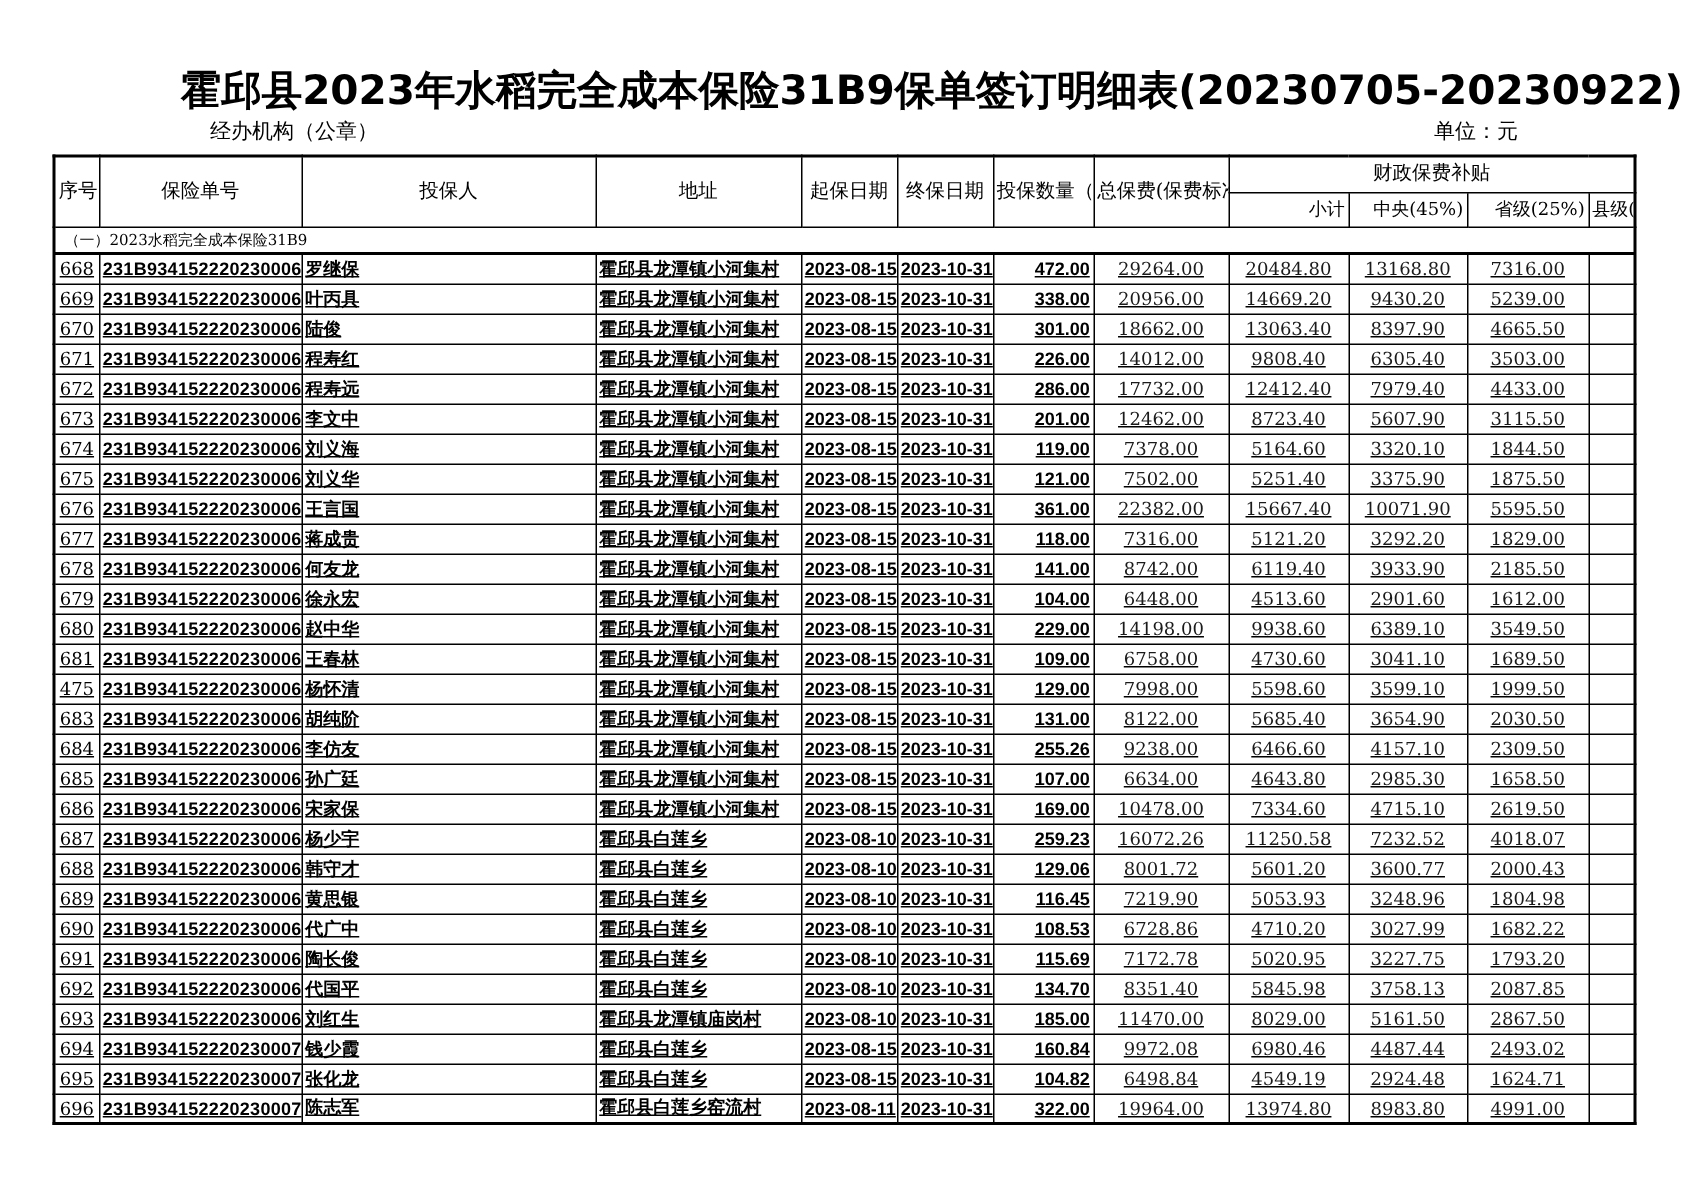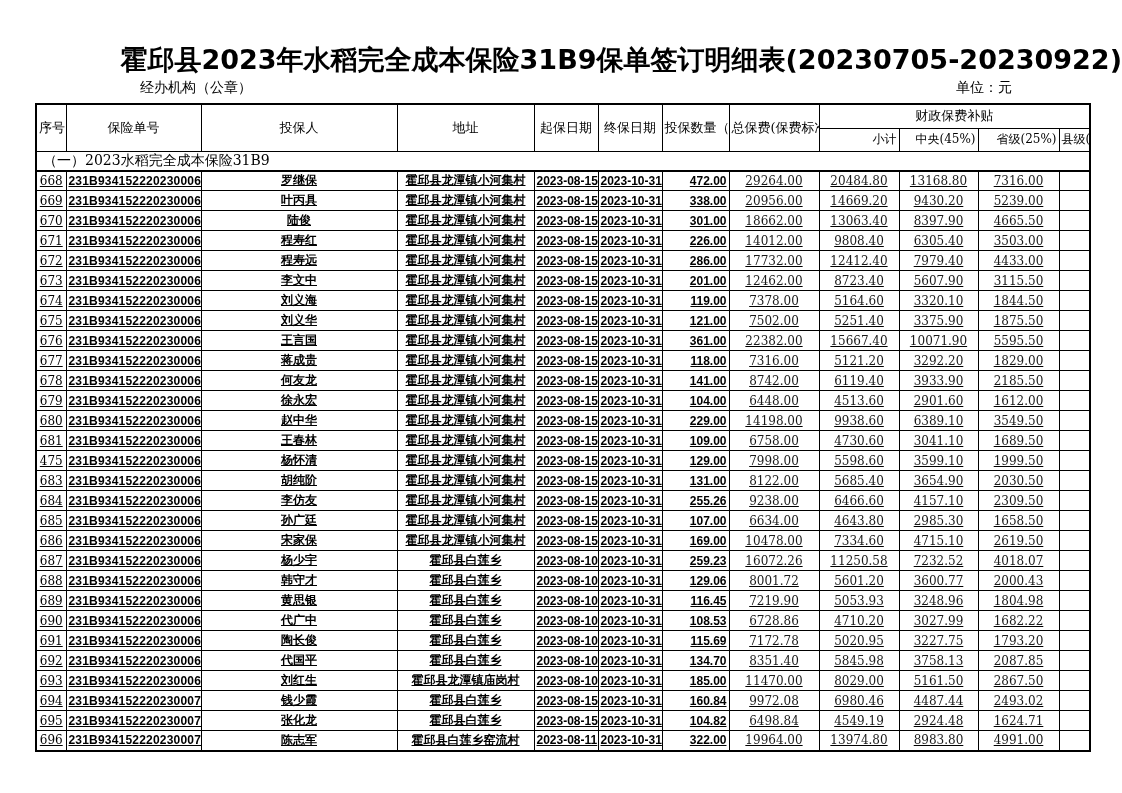--- a/index.html
+++ b/index.html
@@ -46,39 +46,39 @@
     font-size: 13px;
     text-align: center;
     white-space: normal;
     line-height: 1.35;
     border-bottom: 2px solid #000;
   }
   thead tr.sub th { font-size: 12px; text-align: right; }
   th.county-h { font-size: 11px; line-height: 1.15; padding: 0; }
   tr.section-row td {
     font-family: "DejaVu Serif", "Liberation Serif", serif;
-    font-size: 14px;
+    font-size: 10px;
     height: 18px;
     padding-left: 6px;
     border-bottom: 2px solid #000;
   }
   tbody tr.data-row { height: 20px; text-decoration: underline; }
   tbody tr.data-row td { font-size: 12px; }
   td.c-seq {
     font-family: "DejaVu Serif", "Liberation Serif", serif;
     text-align: center; font-size: 12.5px;
   }
   td.c-policy {
     font-family: "Liberation Sans", sans-serif;
     font-weight: bold; font-size: 11px; letter-spacing: 0.2px;
     text-align: left;
   }
   td.c-name, td.c-addr {
     font-family: "Liberation Sans", sans-serif;
-    font-weight: bold; font-size: 12px; text-align: center;
+    font-weight: bold; font-size: 12px; text-align: left;
   }
   td.c-date {
     font-family: "Liberation Sans", sans-serif;
     font-weight: bold; font-size: 12px; padding: 0;
   }
   td.c-qty {
     font-family: "Liberation Sans", sans-serif;
     font-weight: bold; font-size: 12.5px; text-align: right;
   }
   td.c-money {

